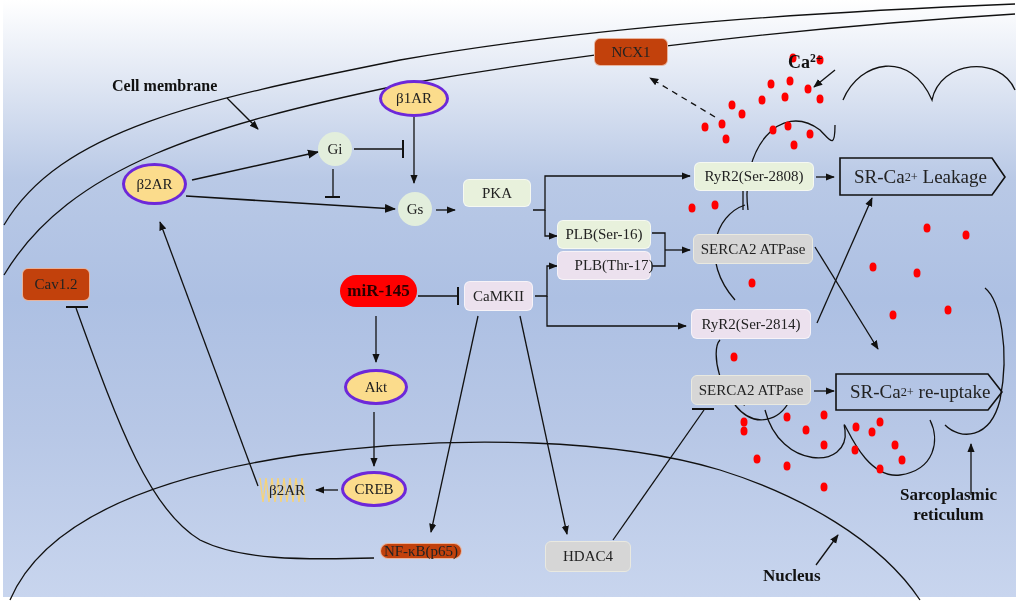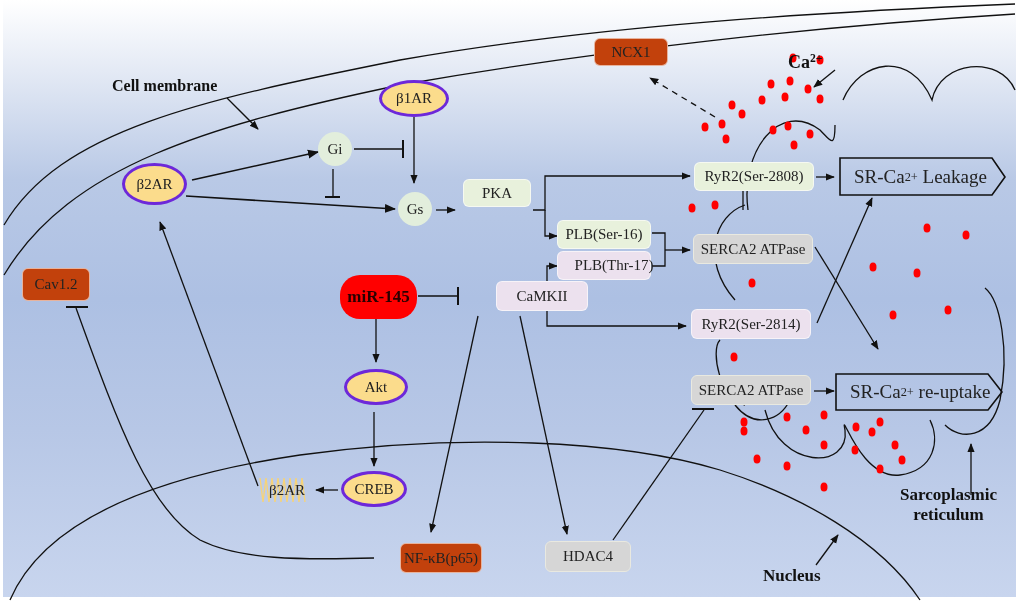--- a/index.html
+++ b/index.html
@@ -163,26 +163,26 @@
 </div>
 <div class="label" style="left:763px;top:566px;font-size:17px;">Nucleus</div>
 
 <div class="node ellipse" style="left:379px;top:80px;width:70px;height:37px;">β1AR</div>
 <div class="node ellipse" style="left:122px;top:163px;width:65px;height:42px;">β2AR</div>
 <div class="node circle" style="left:318px;top:132px;width:34px;height:34px;">Gi</div>
 <div class="node circle" style="left:398px;top:192px;width:34px;height:34px;">Gs</div>
 <div class="node rect green" style="left:463px;top:179px;width:68px;height:28px;">PKA</div>
 <div class="node rect cream" style="left:594px;top:38px;width:74px;height:28px;">NCX1</div>
 <div class="node rect cream" style="left:22px;top:268px;width:68px;height:33px;">Cav1.2</div>
-<div class="node mir" style="left:340px;top:275px;width:77px;height:44px;">miR-145</div>
-<div class="node rect pink" style="left:464px;top:281px;width:92px;height:30px;margin-left:32px;">CaMKII</div>
+<div class="node mir" style="left:340px;top:275px;width:77px;height:32px;">miR-145</div>
+<div class="node rect pink" style="left:464px;top:281px;width:69px;height:30px;">CaMKII</div>
 <div class="node ellipse" style="left:344px;top:369px;width:64px;height:36px;">Akt</div>
 <div class="node ellipse" style="left:341px;top:471px;width:66px;height:36px;">CREB</div>
 <div class="node" style="left:262px;top:480px;width:50px;height:20px;background:transparent;font-size:15px;">β2AR</div>
-<div class="node rect cream" style="left:400px;top:543px;width:82px;height:30px;">NF-κB(p65)</div>
+<div class="node rect cream" style="left:380px;top:543px;width:82px;height:16px;border-radius:9px;">NF-κB(p65)</div>
 <div class="node rect gray" style="left:545px;top:541px;width:86px;height:31px;">HDAC4</div>
 <div class="node rect green" style="left:557px;top:220px;width:94px;height:29px;">PLB(Ser-16)</div>
 <div class="node rect pink" style="left:557px;top:251px;width:94px;height:29px;padding-left:20px;">PLB(Thr-17)</div>
 <div class="node rect green" style="left:694px;top:162px;width:120px;height:29px;">RyR2(Ser-2808)</div>
 <div class="node rect gray" style="left:693px;top:234px;width:120px;height:30px;">SERCA2 ATPase</div>
 <div class="node rect pink" style="left:691px;top:309px;width:120px;height:30px;">RyR2(Ser-2814)</div>
 <div class="node rect gray" style="left:691px;top:375px;width:120px;height:30px;">SERCA2 ATPase</div>
 
 <div class="outcome" style="left:840px;top:158px;width:160px;height:37px;">
   <span>SR-Ca</span>

